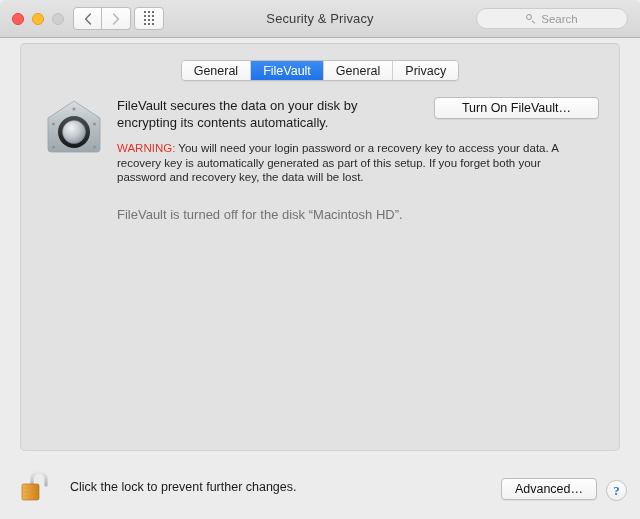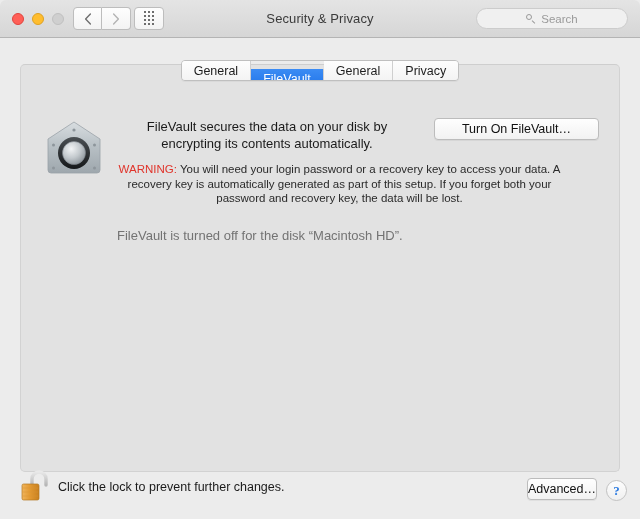--- a/index.html
+++ b/index.html
@@ -168,20 +168,21 @@
     z-index: 5;
   }
   .tabs {
     display: flex;
     height: 21px;
     border-radius: 4px;
     overflow: hidden;
     border: 1px solid #bfbfbf;
     box-sizing: border-box;
     box-shadow: 0 1px 0 rgba(0,0,0,.04);
+    align-items: flex-end;
   }
   .tab {
     padding: 0 12px;
     height: 19px;
     display: flex;
     align-items: center;
     justify-content: center;
     font-size: 12.5px;
     color: #1d1d1d;
     background: linear-gradient(to bottom, #fdfdfd, #f4f4f4);
@@ -193,29 +194,28 @@
   .tab.active {
     background: linear-gradient(to bottom, #3c8cf4, #1f73e8);
     color: #ffffff;
     margin-top: 8px;
   }
 
   
   .panel {
     position: absolute;
     left: 20px;
-    top: 64px;
+    top: 43px;
     width: 600px;
     height: 408px;
     background: #e2e2e2;
     border: 1px solid #d2d2d2;
     border-top-color: #cecece;
     border-radius: 5px;
     box-sizing: border-box;
-    text-align: center;
   }
 
   .content {
     position: absolute;
     left: 0; top: 0;
     width: 100%; height: 100%;
   }
 
   
   .fv-icon {
@@ -281,37 +281,37 @@
     padding: 0 27px;
   }
 
   
   .lockrow {
     position: absolute;
     left: 18px;
     bottom: 14px;
     display: flex;
     align-items: center;
-    gap: 8px;
+    gap: 20px;
   }
   .lock-icon {
     width: 32px; height: 36px;
     flex: 0 0 auto;
   }
   .locktext {
     font-size: 12.5px;
     color: #1b1b1b;
   }
 
   .btn-advanced {
     position: absolute;
     right: 43px;
     bottom: 19px;
     height: 22px;
-    padding: 0 0;
+    padding: 0 13px;
   }
 
   .helpbtn {
     position: absolute;
     right: 13px;
     bottom: 18px;
     width: 21px; height: 21px;
     border-radius: 50%;
     background: linear-gradient(to bottom, #fdfdfd, #f0f0f0);
     border: 1px solid #c2c2c2;

